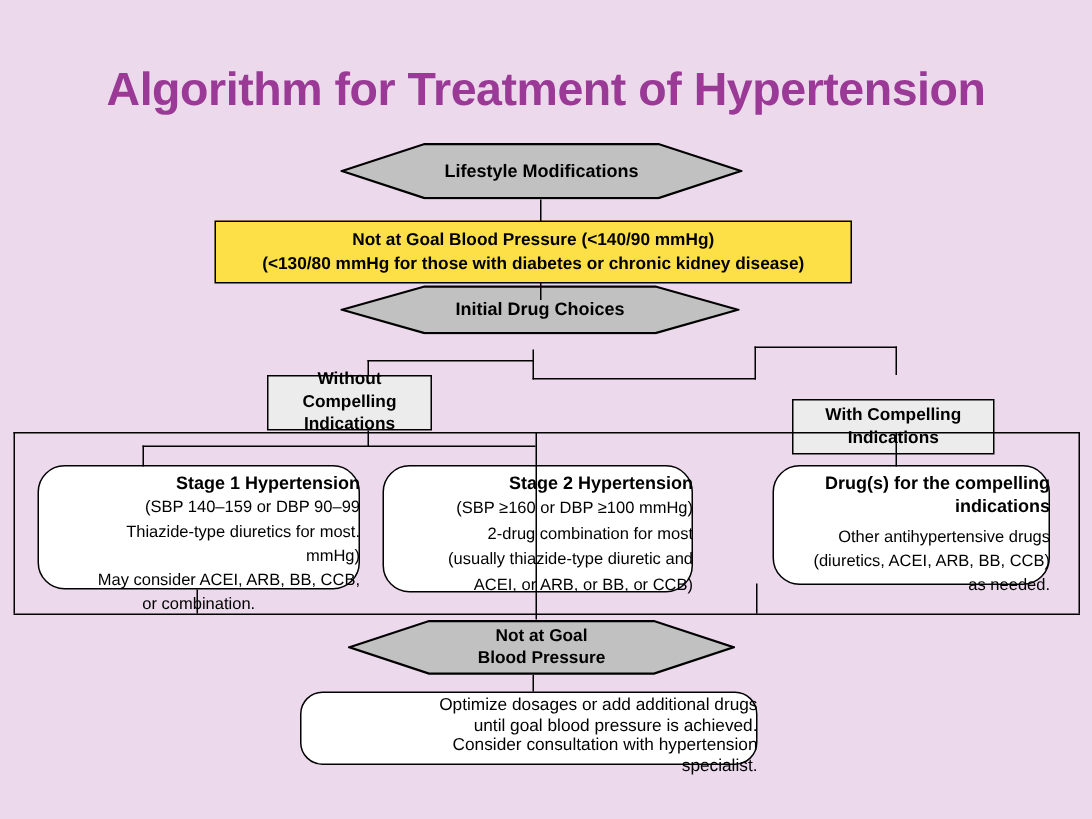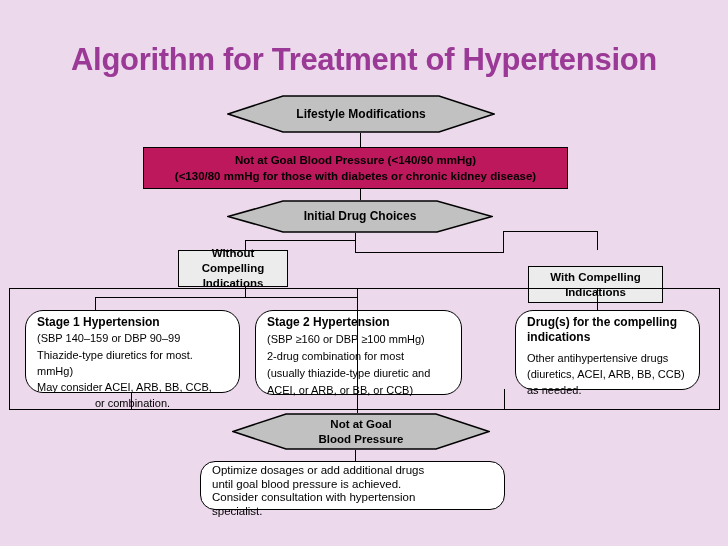--- a/index.html
+++ b/index.html
@@ -7,30 +7,30 @@
   #slide{position:relative;width:728px;height:546px;background:#ECD9EC;overflow:hidden;}
   .vline{position:absolute;width:1.4px;background:#000;z-index:3;}
   .hline{position:absolute;height:1.4px;background:#000;z-index:3;}
   .slide-title{position:absolute;left:0;right:0;top:42px;text-align:center;
     font-size:31px;font-weight:600;letter-spacing:-0.3px;color:#9A3A96;z-index:2;}
   .hex{position:absolute;z-index:2;}
   .hex svg{display:block;}
   .hex-label{position:absolute;left:0;top:0;width:100%;height:100%;display:flex;
     flex-direction:column;align-items:center;justify-content:center;
     font-weight:bold;font-size:12px;color:#000;line-height:15px;text-align:center;z-index:4;}
-  .banner{position:absolute;left:143px;top:147px;width:425px;height:42px;background:#be185d;
+  .banner{position:absolute;left:143px;top:147px;width:425px;height:42px;background:#fde047;
     border:1.4px solid #000;box-sizing:border-box;display:flex;flex-direction:column;
     align-items:center;justify-content:center;text-align:center;font-weight:bold;
     font-size:11.5px;line-height:16px;z-index:2;}
   .ind-box{position:absolute;background:#ECECEC;border:1.4px solid #000;box-sizing:border-box;
     display:flex;flex-direction:column;align-items:center;justify-content:center;
     text-align:center;font-weight:bold;font-size:11.5px;line-height:15px;z-index:2;}
   .rbox{position:absolute;background:#FFFFFF;border:1.4px solid #000;box-sizing:border-box;
     border-radius:18px;z-index:2;}
-  .rbox-text{position:absolute;text-align:left;font-size:11px;color:#000;z-index:4;padding-left:12px;}
+  .rbox-text{position:absolute;text-align:right;font-size:11px;color:#000;z-index:4;}
   .rbox-text .bt{font-weight:bold;font-size:12px;}
   .overflow-text{position:absolute;text-align:center;font-size:11px;color:#000;z-index:2;}
 </style>
 </head>
 <body>
 
 <div id="slide">
 
   <div class="slide-title">Algorithm for Treatment of Hypertension</div>
 
@@ -43,21 +43,21 @@
 
   <div class="vline" style="left:360px;top:133px;height:15px;"></div>
 
   <div class="banner">
     <div>Not at Goal Blood Pressure (&lt;140/90 mmHg)</div>
     <div>(&lt;130/80 mmHg for those with diabetes or chronic kidney disease)</div>
   </div>
 
   <div class="vline" style="left:360px;top:188px;height:12px;"></div>
 
-  <div class="hex" style="left:227px;top:200px;width:266px;height:33px;">
+  <div class="hex" style="left:227px;top:190px;width:266px;height:33px;">
     <svg width="266" height="33" viewBox="0 0 266 33">
       <polygon points="1,16.5 56,1 210,1 265,16.5 210,32 56,32" fill="#C1C1C1" stroke="#000" stroke-width="1.5"></polygon>
     </svg>
     <div class="hex-label">Initial Drug Choices</div>
   </div>
 
   <div class="vline" style="left:355px;top:233px;height:20px;"></div>
   <div class="hline" style="left:245px;top:240px;width:111px;"></div>
   <div class="vline" style="left:245px;top:240px;height:10px;"></div>
   <div class="hline" style="left:355px;top:252px;width:149px;"></div>

